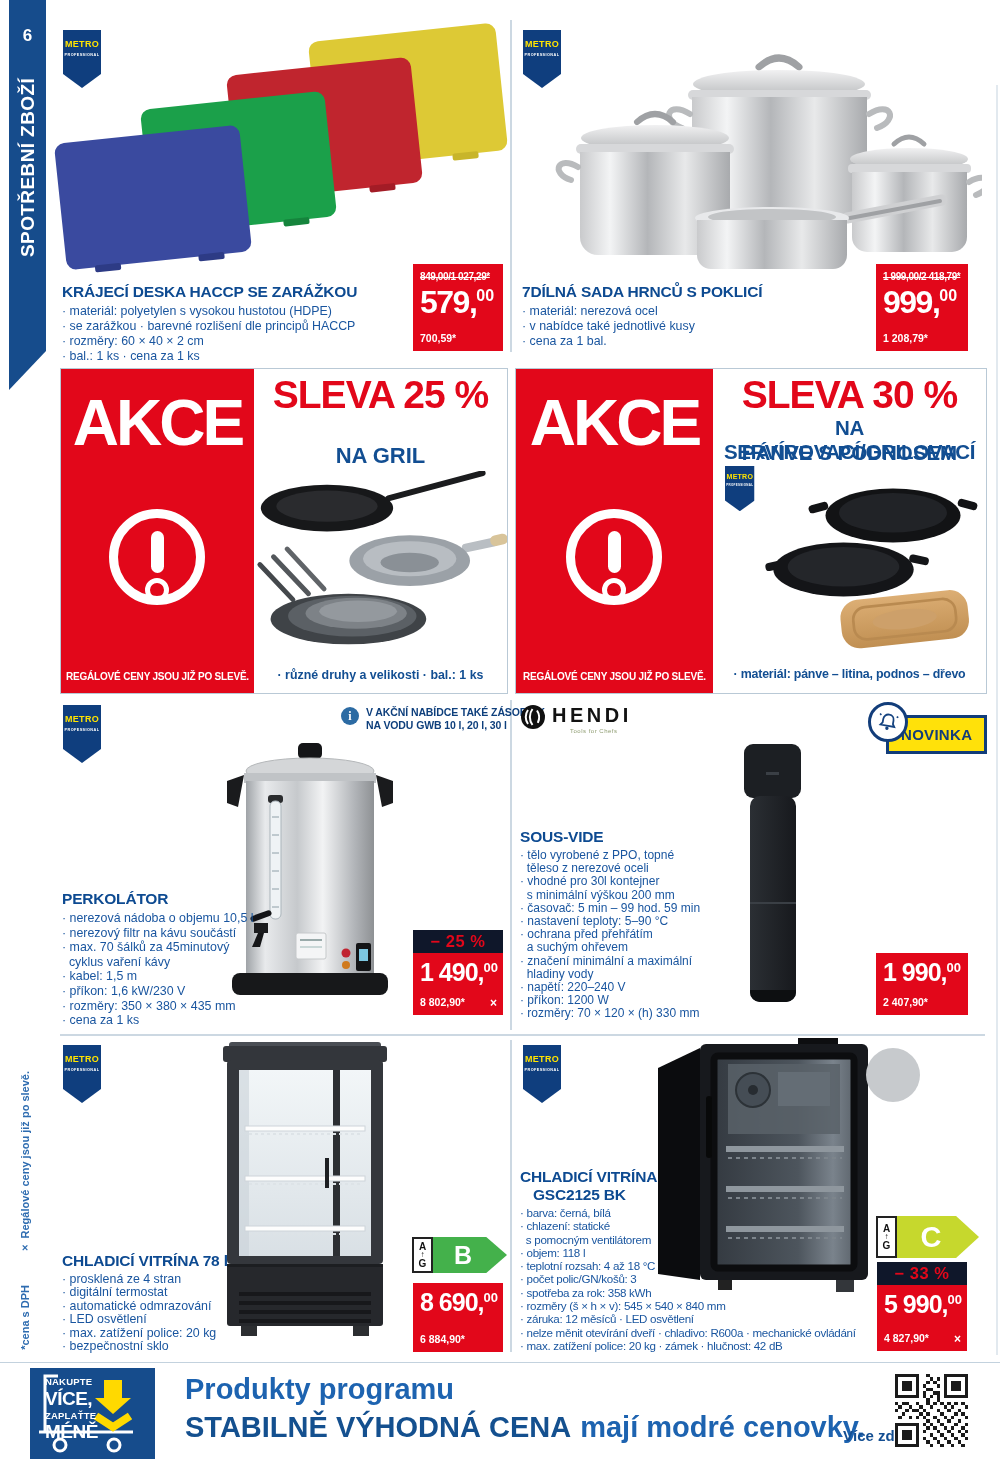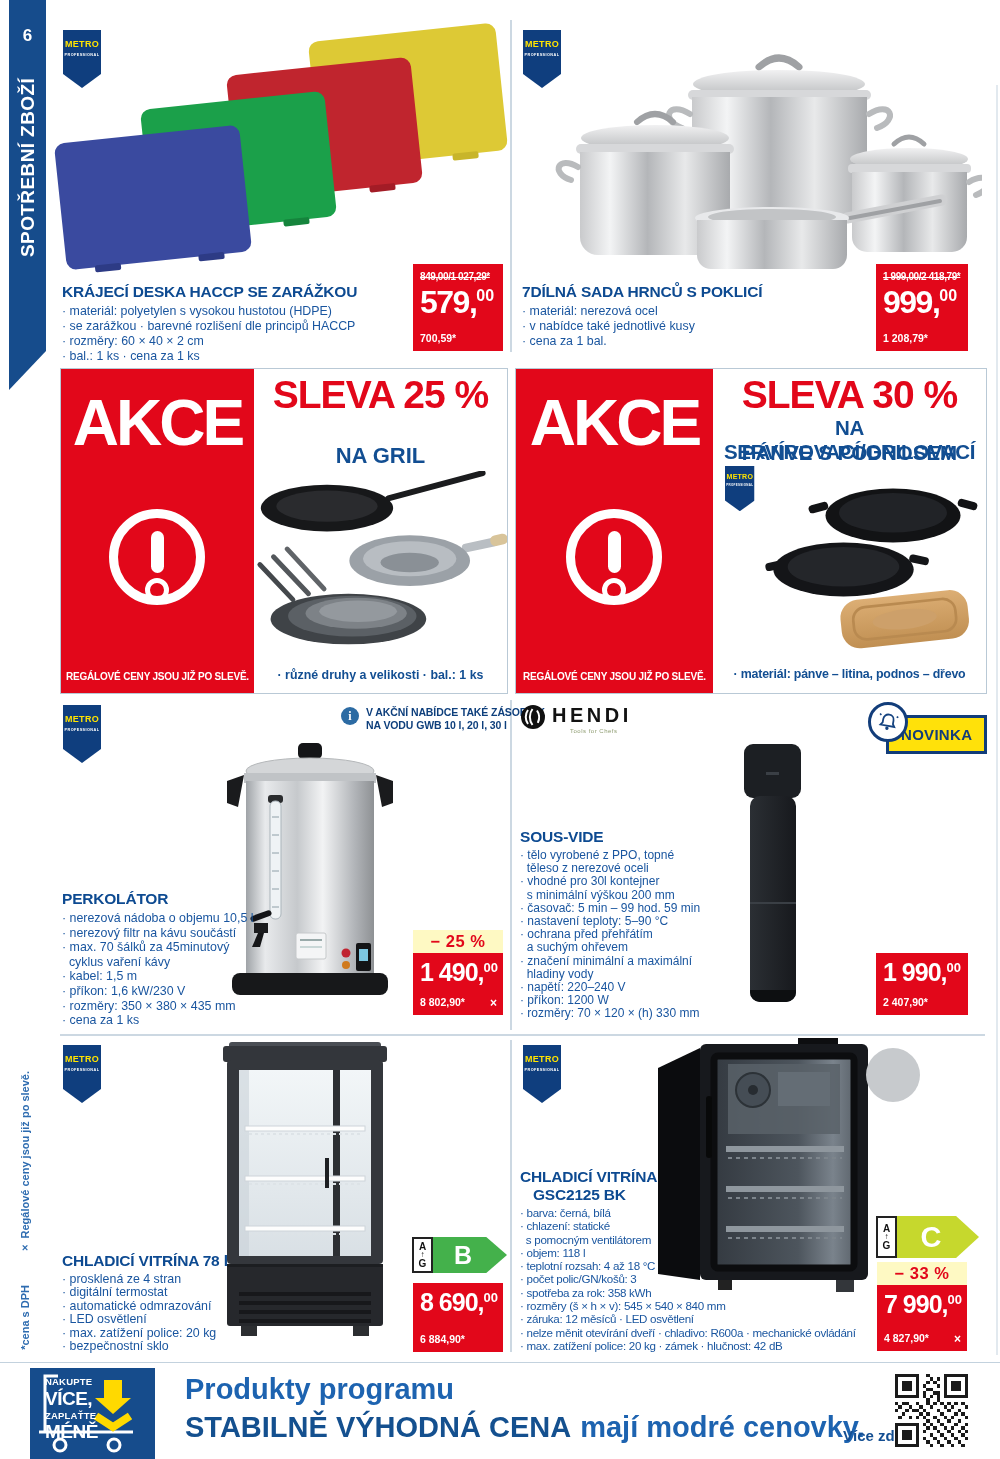--- a/index.html
+++ b/index.html
@@ -33,21 +33,21 @@
   .bullets.v78{line-height:13.4px}
   
   .pricebox{position:absolute;background:#e2071a;color:#fff}
   .po{padding:7px 7px 0 7px;font-size:10px;font-weight:700;letter-spacing:-.4px;text-decoration:line-through;white-space:nowrap}
   .pm{padding:4px 0 0 7px;font-size:32px;font-weight:900;letter-spacing:-1.5px;line-height:1;white-space:nowrap}
   .pm .cents{font-size:16px;position:relative;top:-12px;letter-spacing:0}
   .pricebox.small .pm{font-size:25px;letter-spacing:-1px;padding-top:7px}
   .pricebox.small .pm .cents{font-size:13px;top:-9px}
   .pv{position:absolute;left:7px;bottom:7px;font-size:10.5px;font-weight:700}
   .pmark{position:absolute;right:6px;bottom:5px;font-size:12px;font-weight:900}
-  .discount{position:absolute;background:#fef9c3;color:#e2071a;font-size:16.5px;font-weight:900;
+  .discount{position:absolute;background:#0f172a;color:#e2071a;font-size:16.5px;font-weight:900;
             display:flex;align-items:center;justify-content:center;letter-spacing:.5px}
   
   .akce-tile{position:absolute;background:#fff;border:1.5px solid #b9c9d6}
   .akce-red{position:absolute;left:0;top:0;bottom:0;background:#e2071a}
   .akce-word{position:absolute;top:22px;left:0;width:100%;text-align:center;color:#fff;
              font-size:64px;font-weight:900;letter-spacing:-3px;line-height:1}
   .excl{position:absolute;width:78px;height:78px;border:9px solid #fff;border-radius:50%}
   .excl .bar{position:absolute;left:32.5px;top:13px;width:13px;height:42px;border-radius:7px;background:#fff}
   .excl .dot{position:absolute;left:27px;top:60px;width:14px;height:14px;border:5px solid #fff;border-radius:50%}
   .akce-note{position:absolute;bottom:11px;left:0;width:100%;text-align:center;color:#fff;
@@ -522,21 +522,21 @@
   <div class="energy" style="left:876px;top:1216px">
     <div class="eg" style="height:38px">
       <span>A</span>
       <span class="arr">↑</span>
       <span>G</span>
     </div>
     <div class="earrow" style="width:68px;height:42px;background:#c6d82d;font-size:29px">C</div>
   </div>
   <div class="discount" style="left:877px;top:1262px;width:90px;height:23px">− 33 %</div>
   <div class="pricebox small" style="left:877px;top:1285px;width:90px;height:66px">
-    <div class="pm"><span>7 990,</span><span class="cents">00</span></div>
+    <div class="pm"><span>5 990,</span><span class="cents">00</span></div>
     <div class="pv">4 827,90*</div>
     <div class="pmark">×</div>
   </div>
 
   <div class="footer">
     <div class="fbadge">
       <svg class="abs" style="left:0;top:0" width="125" height="92" viewBox="0 0 125 92">
         <path d="M28 8H15v56" fill="none" stroke="#fff" stroke-width="3"></path>
         <path d="M9 64h94" stroke="#fff" stroke-width="3"></path>
         <circle cx="30" cy="77" r="6" fill="none" stroke="#fff" stroke-width="3"></circle>

